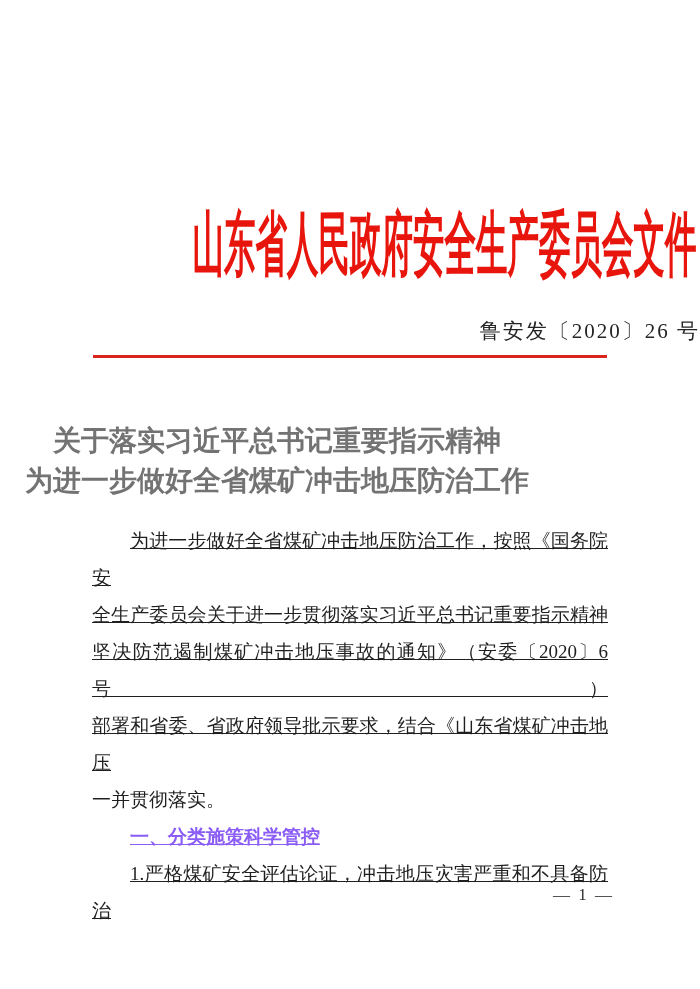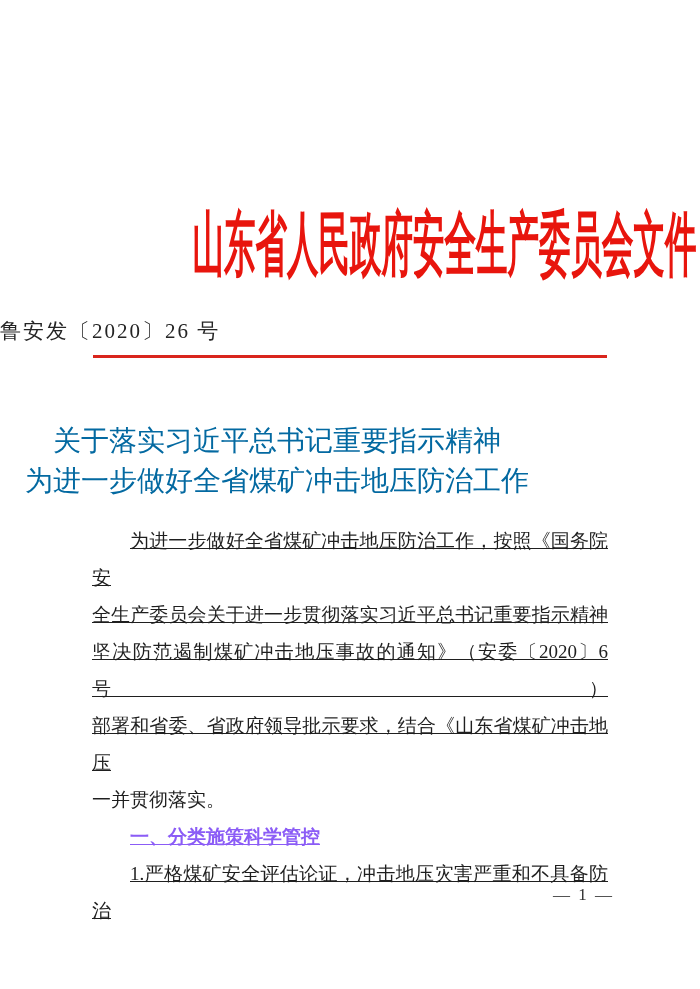--- a/index.html
+++ b/index.html
@@ -30,44 +30,44 @@
     white-space: nowrap;
     color: var(--masthead-red, #e8150d);
     transform: scaleX(0.45);
     transform-origin: 50% 50%;
   }
   .doc-number {
     position: absolute;
     top: 318px;
     left: 0;
     width: 700px;
-    text-align: left;
+    text-align: right;
     font-size: 21px;
     line-height: 26px;
     letter-spacing: 2px;
     color: #242424;
   }
   .red-rule {
     position: absolute;
     top: 355px;
     left: 93px;
     width: 514px;
     height: 3px;
     background: var(--rule-red, #d9251d);
   }
   .doc-title {
     position: absolute;
     top: 421px;
     left: 0;
     width: 554px;
     text-align: center;
-    font-weight: normal;
+    font-weight: bold;
     font-size: 28px;
     line-height: 40px;
-    color: #0369a1;
+    color: #737373;
     font-family: "Liberation Serif", serif;
   }
   .body {
     position: absolute;
     top: 522px;
     left: 92px;
     width: 516px;
     font-size: 19px;
     line-height: 37px;
     text-align: justify;

